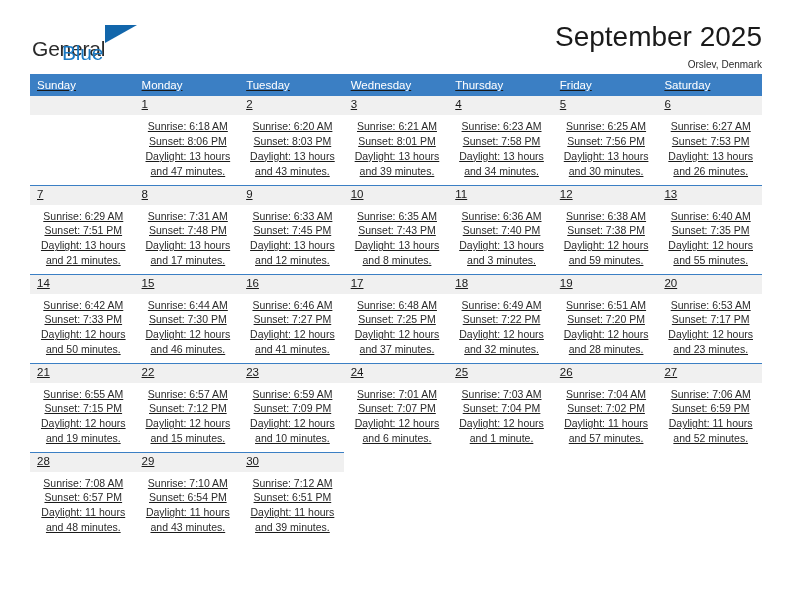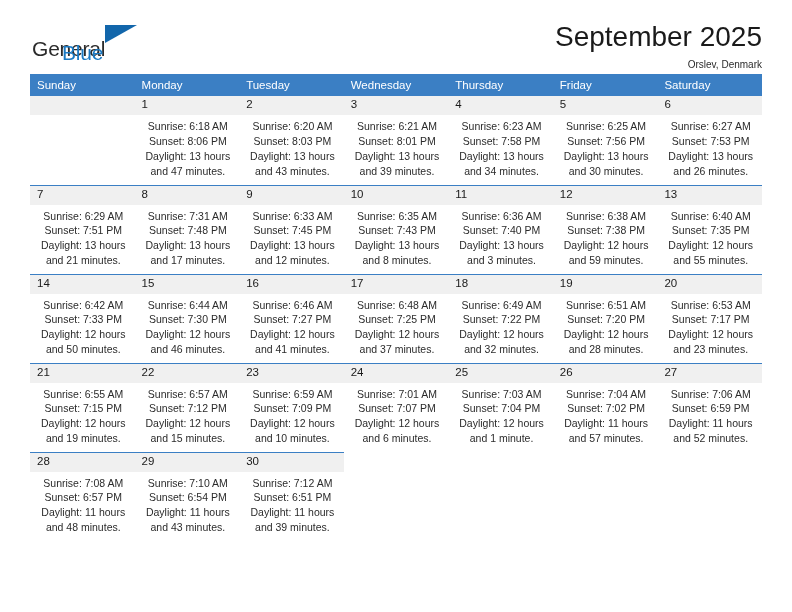--- a/index.html
+++ b/index.html
@@ -80,20 +80,21 @@
     font-size: 10px;
     color: #2b2b2b;
     margin-top: 8px;
   }
 
   
   .calendar {
     width: 732px;
     border-collapse: collapse;
     table-layout: fixed;
+    text-decoration: underline;
   }
   .calendar col { width: 104.57px; }
 
   thead th {
     background: #3b7fc4;
     color: #ffffff;
     font-size: 11.5px;
     font-weight: normal;
     text-align: left;
     padding: 5px 0 5px 7px;

